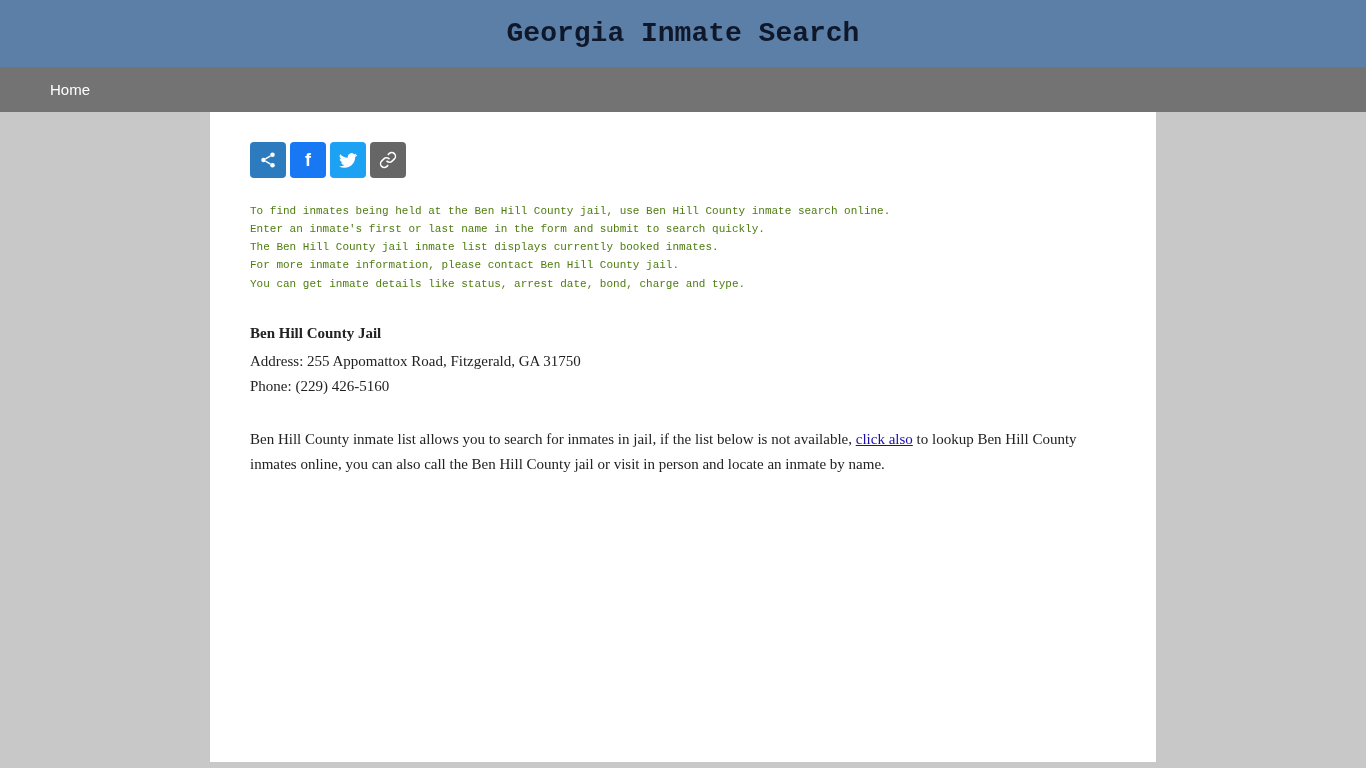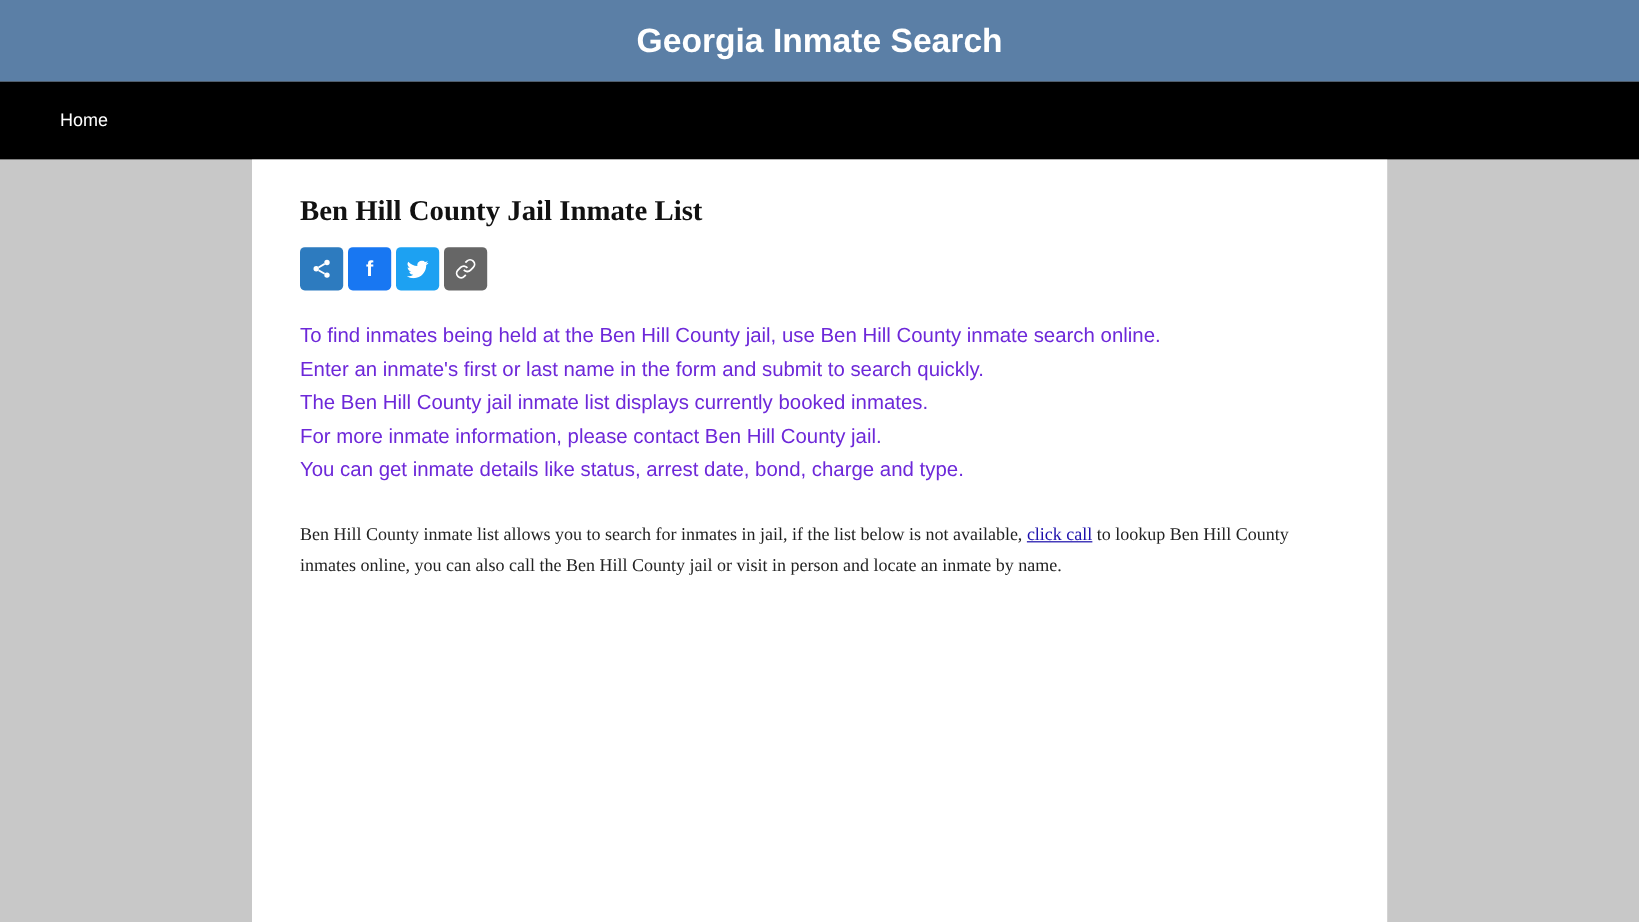--- a/index.html
+++ b/index.html
@@ -23,32 +23,32 @@
     }
 
     
     #site-header {
       background-color: #5b7fa6;
       text-align: center;
       padding: 18px 20px;
     }
 
     #site-title {
-      color: #ffffff;
+      color: #0f172a;
       font-size: 28px;
       font-weight: bold;
-      font-family: Liberation Sans, sans-serif;
+      font-family: Liberation Mono, monospace;
     }
 
     
     #main-nav {
-      background-color: #000000;
+      background-color: #737373;
       display: flex;
       align-items: center;
-      padding: 10px 20px;
+      padding: 0 20px;
     }
 
     .nav-item {
       color: #ffffff;
       padding: 14px 30px;
       cursor: pointer;
       font-family: Arial, sans-serif;
       font-size: 15px;
       text-decoration: none;
       display: inline-block;
@@ -114,23 +114,23 @@
       background-color: #666;
     }
 
     
     #description-block {
       margin-bottom: 28px;
       line-height: 1.7;
     }
 
     #description-block p {
-      font-family: Liberation Sans, sans-serif;
-      font-size: 17px;
-      color: #6d28d9;
+      font-family: Liberation Mono, monospace;
+      font-size: 11px;
+      color: #4d7c0f;
       line-height: 1.65;
     }
 
     
     #jail-info {
       margin-bottom: 28px;
     }
 
     #jail-info-title {
       font-weight: bold;
@@ -169,21 +169,20 @@
     <h1 id="site-title">Georgia Inmate Search</h1>
   </header>
 
   <nav id="main-nav">
     <a class="nav-item">Home</a>
   </nav>
 
   <div id="content-outer">
     <div id="content-inner">
 
-      <h2 id="page-heading">Ben Hill County Jail Inmate List</h2>
 
       <div id="share-buttons">
         <button class="share-btn share-btn-share">
           <svg xmlns="http://www.w3.org/2000/svg" width="18" height="18" viewBox="0 0 24 24" fill="white">
             <circle cx="18" cy="5" r="3"></circle>
               <circle cx="6" cy="12" r="3"></circle>
               <circle cx="18" cy="19" r="3"></circle>
             <line x1="8.59" y1="13.51" x2="15.42" y2="17.49" stroke="white" stroke-width="2"></line>
             <line x1="15.41" y1="6.51" x2="8.59" y2="10.49" stroke="white" stroke-width="2"></line>
           </svg>
@@ -205,23 +204,28 @@
       </div>
 
       <div id="description-block">
         <p>To find inmates being held at the Ben Hill County jail, use Ben Hill County inmate search online.</p>
         <p>Enter an inmate's first or last name in the form and submit to search quickly.</p>
         <p>The Ben Hill County jail inmate list displays currently booked inmates.</p>
         <p>For more inmate information, please contact Ben Hill County jail.</p>
         <p>You can get inmate details like status, arrest date, bond, charge and type.</p>
       </div>
 
+      <div id="jail-info">
+        <p id="jail-info-title">Ben Hill County Jail</p>
+        <p>Address: 255 Appomattox Road, Fitzgerald, GA 31750</p>
+        <p>Phone: (229) 426-5160</p>
+      </div>
 
       <p id="bottom-para">
         <span>Ben Hill County inmate list allows you to search for inmates in jail, if the list below is not available,</span>
-        <a id="click-here-link">click call</a>
+        <a id="click-here-link">click also</a>
         <span> </span><span>to lookup Ben Hill County inmates online, you can also call the Ben Hill County jail or visit in person and locate an inmate by name.</span>
       </p>
 
     </div>
   </div>
 
 </div>
 
 </body></html>

